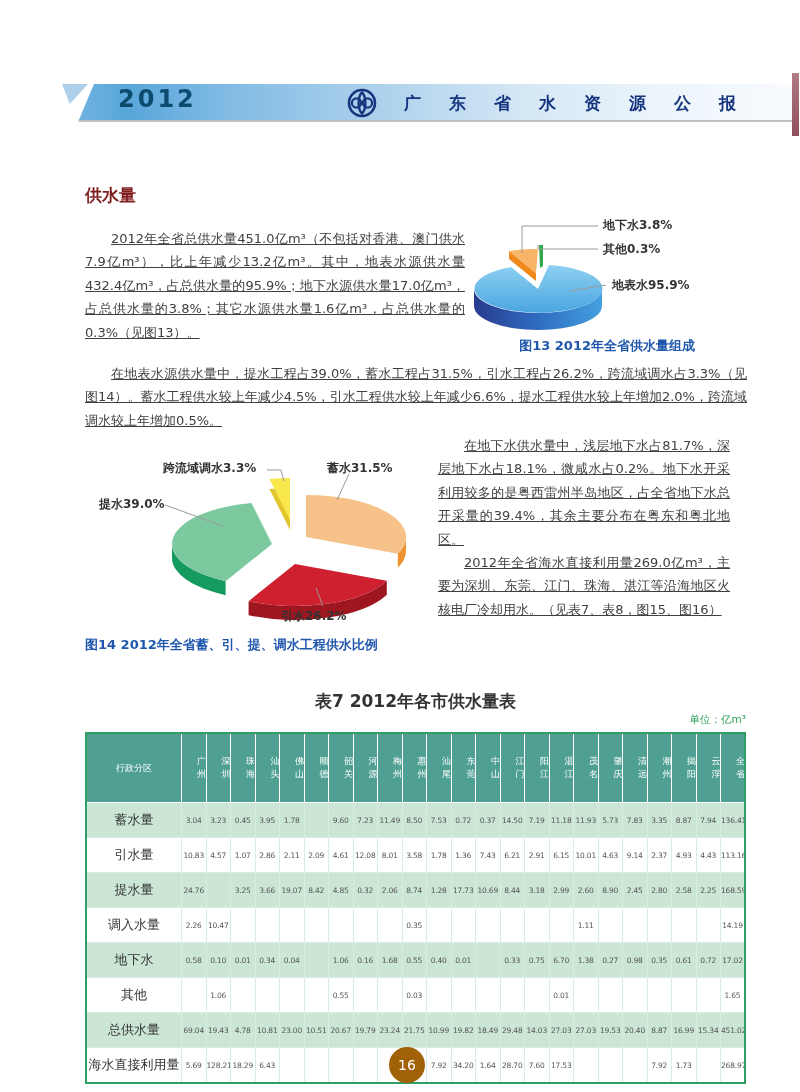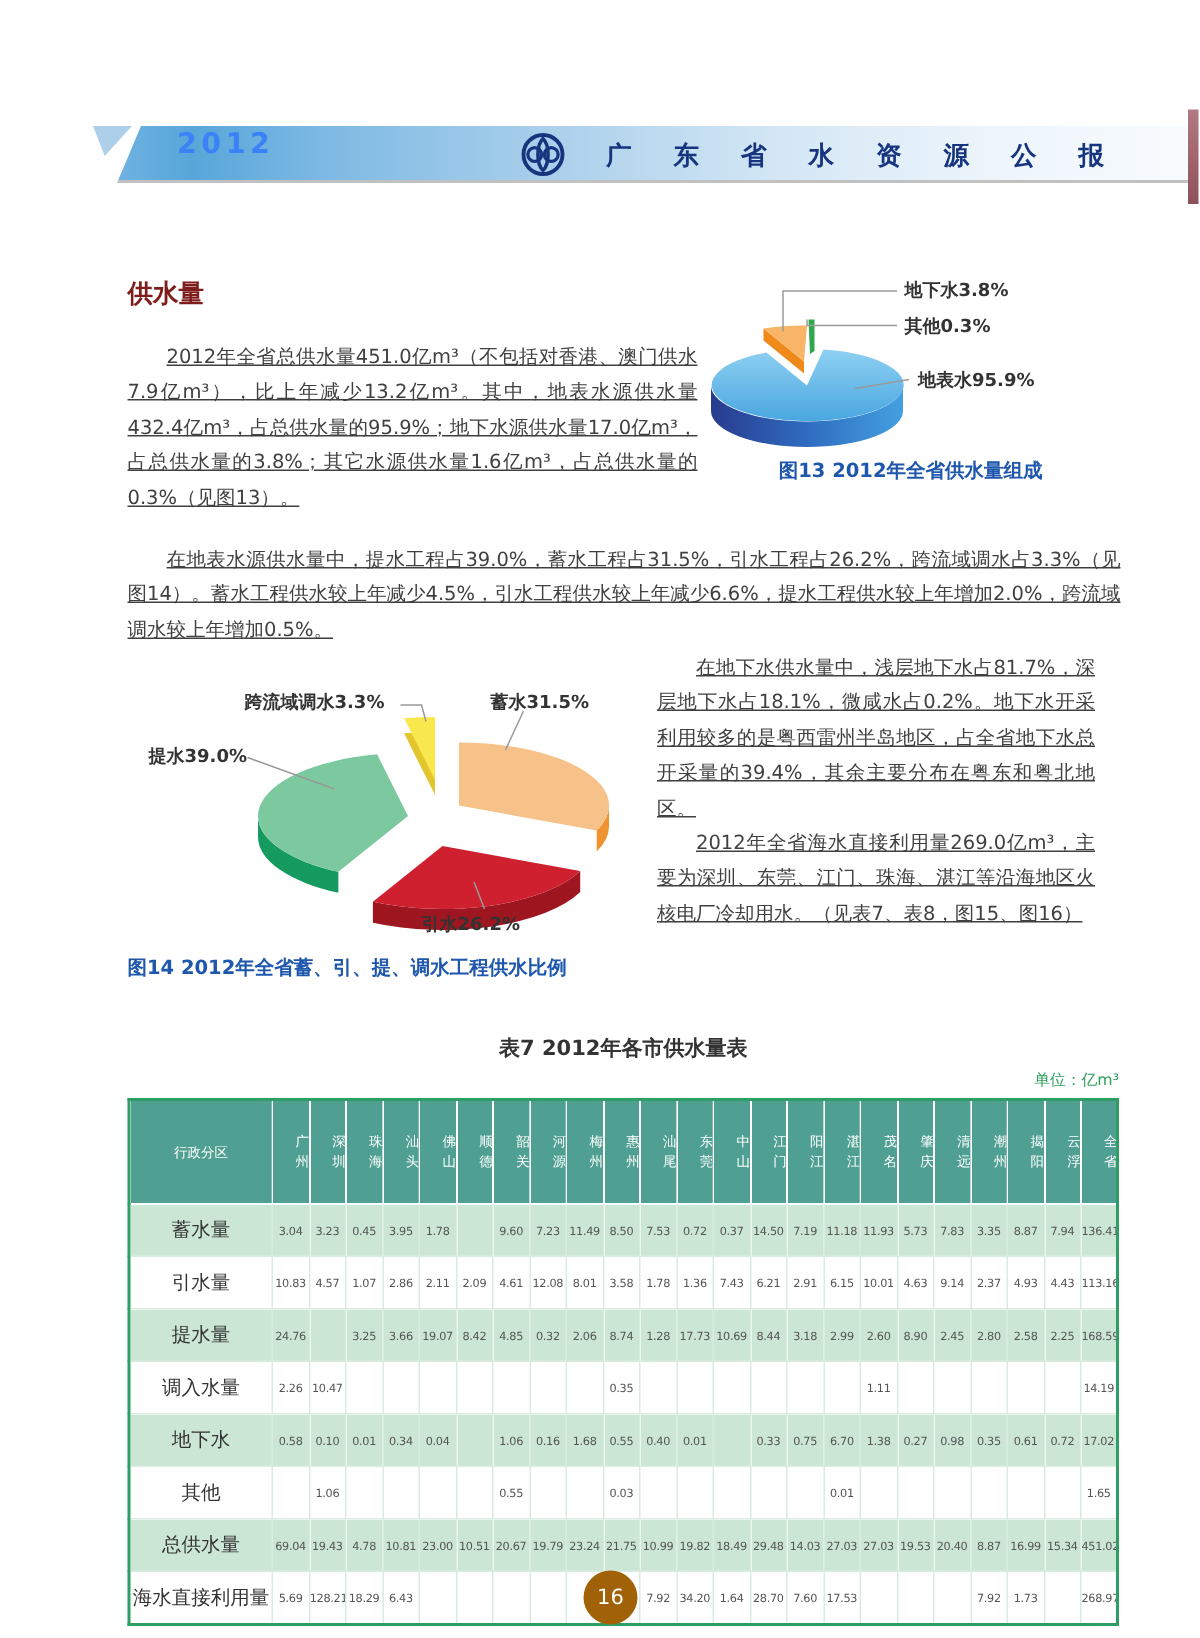--- a/index.html
+++ b/index.html
@@ -8,42 +8,42 @@
 
   
   .band{position:absolute;left:78px;top:84px;width:714px;height:36px;
         background:linear-gradient(90deg,#6fb2e0 0%,#58a6da 7%,#7fbae4 20%,#a9cfeb 40%,#d4e7f5 62%,#edf5fb 82%,#f8fbfe 100%);
         clip-path:polygon(16px 0,100% 0,100% 100%,0 100%);
         border-bottom:2px solid #c2c1c1;}
   .band-sliver{position:absolute;left:62px;top:84px;width:26px;height:20px;background:#aecfe9;
         clip-path:polygon(0 0,100% 0,30% 100%);}
   .edge-tab{position:absolute;left:792px;top:73px;width:7px;height:63px;
         background:linear-gradient(180deg,#b27a83 0%,#8f505a 100%);}
-  .band-year{position:absolute;left:118px;top:85px;font-size:19px;font-weight:bold;color:#3b82f6;letter-spacing:3px;}
+  .band-year{position:absolute;left:118px;top:85px;font-size:24px;font-weight:bold;color:#0c4a6e;letter-spacing:3px;}
   .band-logo{position:absolute;left:346px;top:87px;width:32px;height:32px;}
   .band-title{position:absolute;left:404px;top:92px;font-size:17px;font-weight:bold;color:#17357f;letter-spacing:28px;white-space:nowrap;}
 
   
   .sec-head{position:absolute;left:85px;top:184px;font-size:17px;font-weight:bold;color:#7f1d1d;}
   .para{font-size:13px;line-height:1.8;text-align:justify;text-indent:2em;color:#404040;text-decoration:underline;}
   #p1{position:absolute;left:85px;top:227px;width:380px;}
   #p2{position:absolute;left:85px;top:362px;width:662px;}
   .rightcol{position:absolute;left:438px;top:434px;width:292px;}
   .rightcol .para{position:static;margin:0 0 0 0;}
 
   
-  .fig13{position:absolute;left:460px;top:179px;width:320px;height:150px;}
+  .fig13{position:absolute;left:460px;top:211px;width:320px;height:150px;}
   .fig14{position:absolute;left:85px;top:448px;width:365px;height:212px;}
   .fig-caption{position:absolute;font-size:13px;font-weight:bold;color:#1f57ad;white-space:nowrap;}
   .cap13{left:-5px;top:126px;width:240px;text-align:right;}
   .cap14{left:0;top:188px;width:365px;}
   .pie-label{position:absolute;font-size:12px;font-weight:600;color:#333;white-space:nowrap;}
 
   
-  .tbl-title{position:absolute;left:85px;top:690px;width:661px;text-align:center;font-size:14px;font-weight:bold;color:#333;}
+  .tbl-title{position:absolute;left:85px;top:690px;width:661px;text-align:center;font-size:17px;font-weight:bold;color:#333;}
   .tbl-unit{position:absolute;left:85px;top:713px;width:661px;text-align:right;font-size:10.5px;color:#2e9f5a;}
   table.t7{position:absolute;left:85px;top:732px;width:661px;border-collapse:collapse;table-layout:fixed;
            border:2px solid #2f9e64;}
   table.t7 th,table.t7 td{border:1px solid #d9ece1;overflow:hidden;}
   table.t7 thead th{background:#4f9f92;color:#ffffff;font-size:9px;font-weight:normal;height:38px;padding:15px;border-color:rgba(255,255,255,.55);}
   table.t7 thead th:first-child{width:64px;}
   table.t7 tbody th{font-size:13px;font-weight:normal;color:#333;padding:8px 1px;}
   table.t7 tbody td{font-size:7.5px;color:#555;text-align:center;padding:8px 0;letter-spacing:-0.2px;}
   table.t7 tr.green th,table.t7 tr.green td{background:#cbe6d5;}
   table.t7 tr.white th,table.t7 tr.white td{background:#ffffff;}

